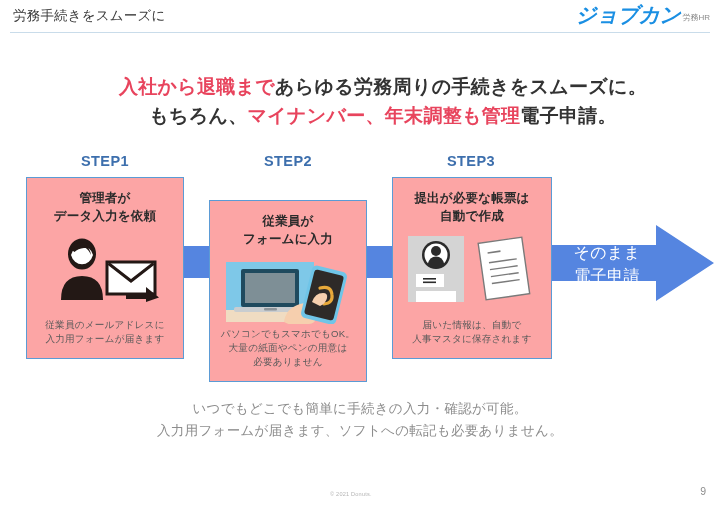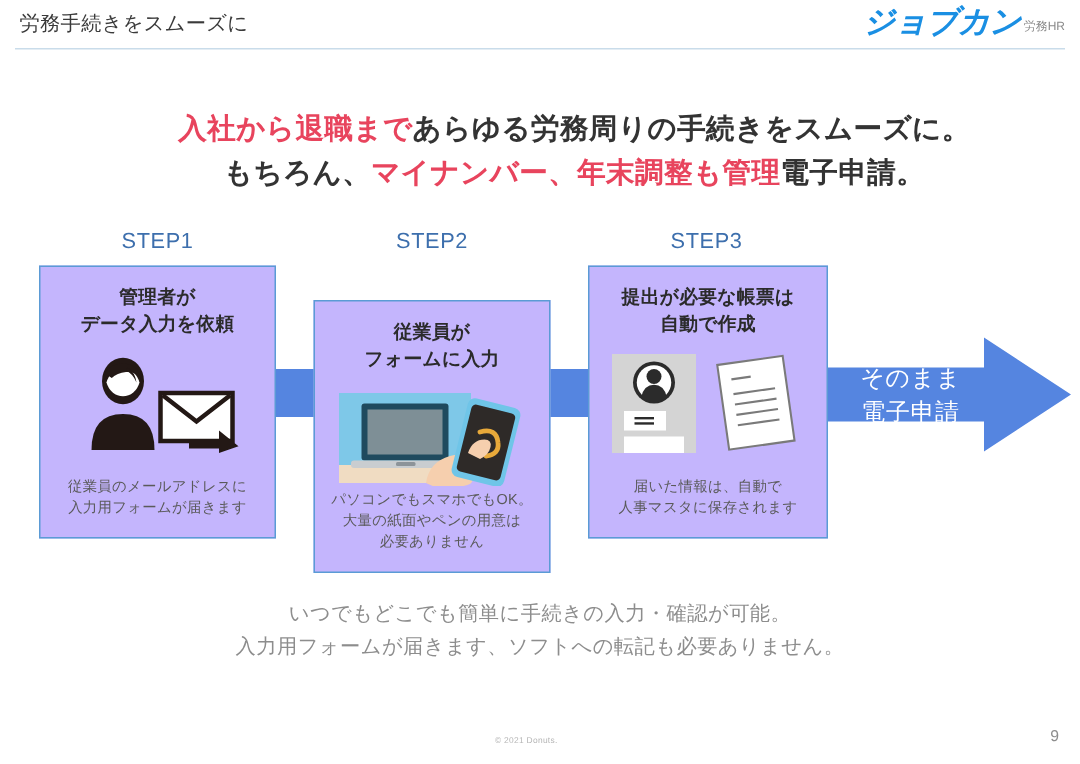--- a/index.html
+++ b/index.html
@@ -78,38 +78,38 @@
     letter-spacing: 0.3px;
     padding-left: 23px;
   }
   .hl-accent { color: #e8445d; }
 
   
   .step-label {
     position: absolute;
     top: 153px;
     font-size: 14.5px;
-    font-weight: normal;
+    font-weight: bold;
     color: #3d6fad;
     letter-spacing: 0.4px;
     text-align: center;
     width: 160px;
   }
   .step-label.s1 { left: 25px; }
   .step-label.s2 { left: 208px; }
   .step-label.s3 { left: 391px; }
 
   .card {
     position: absolute;
     top: 177px;
     width: 158px;
     height: 182px;
     box-sizing: border-box;
     border: 1.4px solid #5b9bd5;
-    background: #c4b5fd;
+    background: #fca5a5;
     z-index: 3;
   }
   .card.c1 { left: 26px; }
   .card.c2 { left: 209px; margin-top: 23px; }
   .card.c3 { left: 392px; width: 160px; }
 
   .card-title {
     position: absolute;
     left: 0; right: 0;
     top: 12px;

